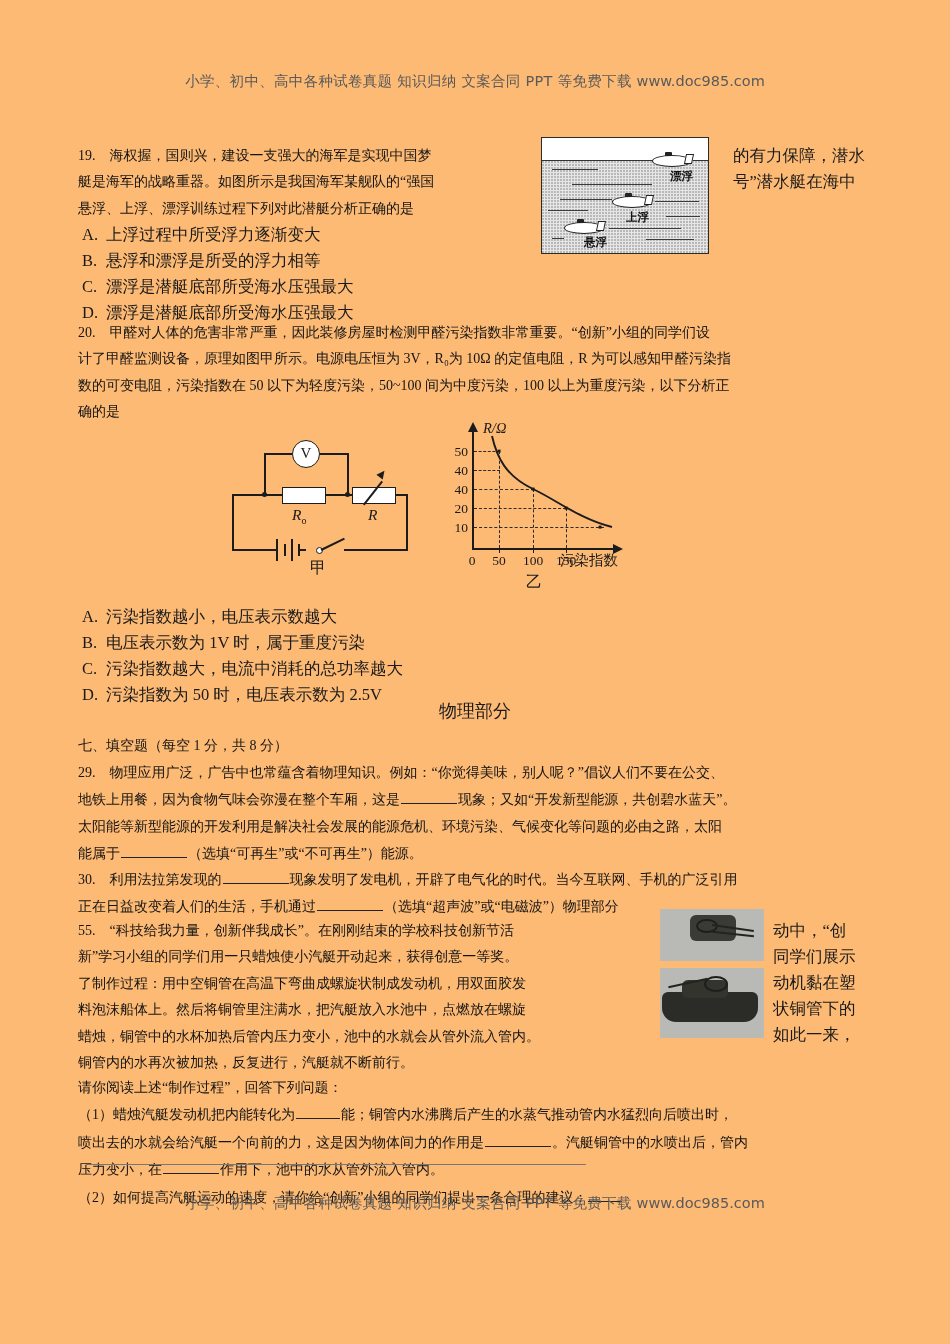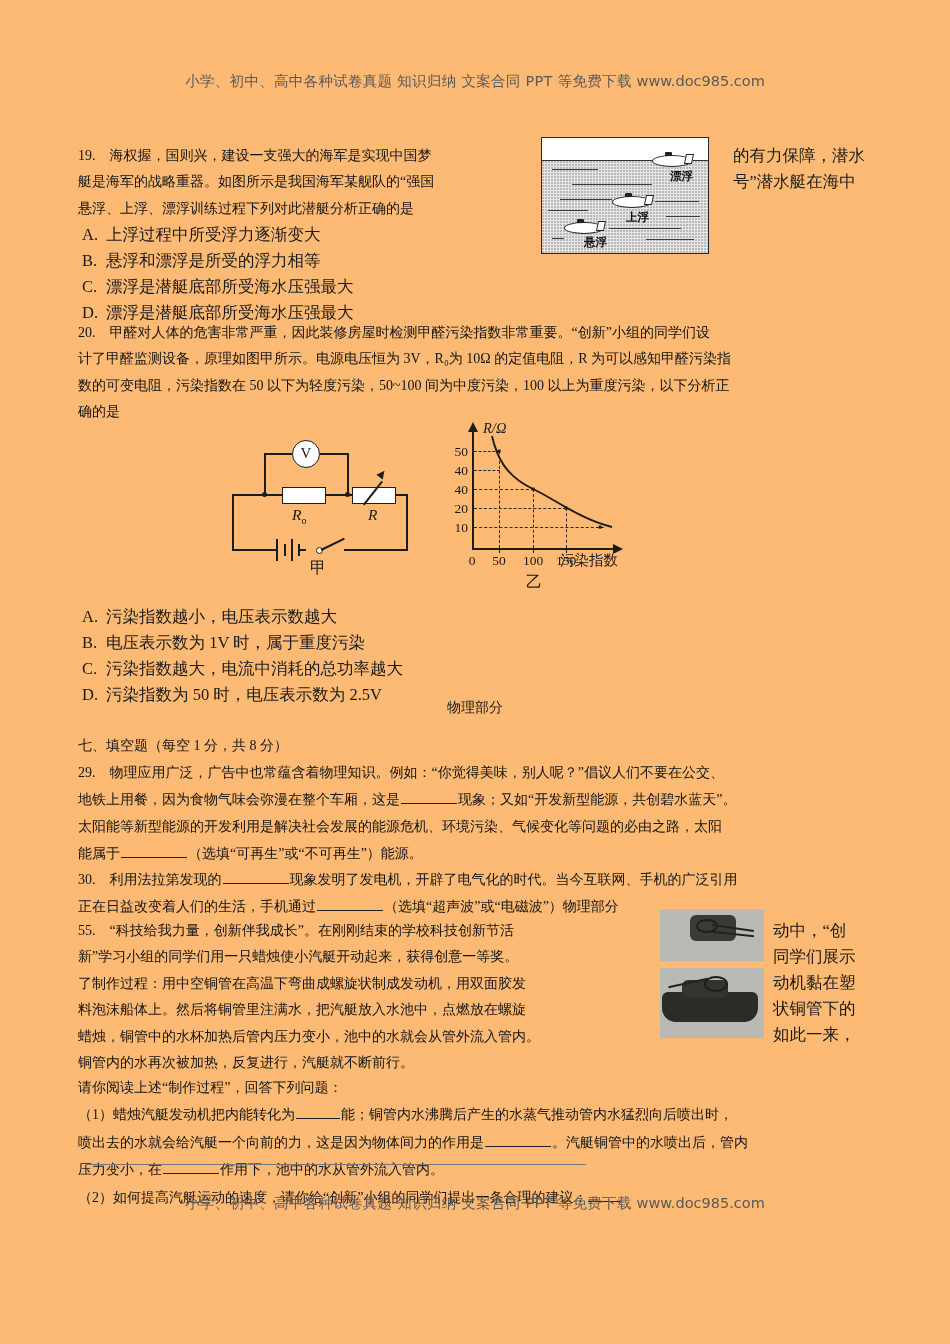--- a/index.html
+++ b/index.html
@@ -58,21 +58,21 @@
     font-size: 16.5px;
     line-height: 26.4px;
   }
   .choice .lbl { display: inline-block; width: 24px; }
 
   .center-title {
     position: absolute;
     width: 950px;
     left: 0;
     text-align: center;
-    font-size: 14px;
+    font-size: 18px;
   }
 
   .fill {
     display: inline-block;
     border-bottom: 1px solid #222;
     vertical-align: baseline;
     height: 17px;
     margin: 0 1px;
   }
   .fill.w3 { width: 34px; }

